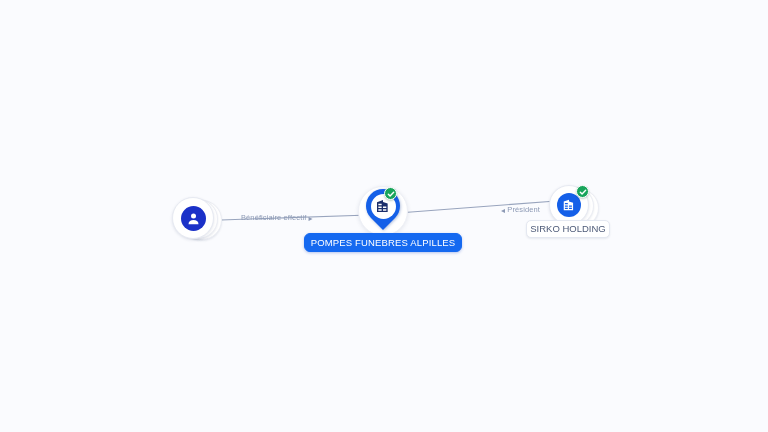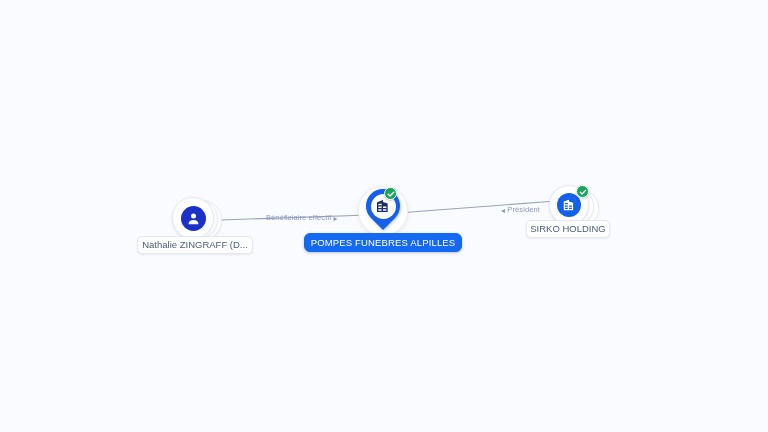--- a/index.html
+++ b/index.html
@@ -38,21 +38,21 @@
     letter-spacing: .1px;
     font-family: "Liberation Sans", sans-serif;
     line-height: 1;
   }
   .edge-label .arrow-glyph {
     font-size: 8px;
     color: #8d9ab5;
     vertical-align: -0.5px;
   }
   #edge-label-beneficiaire {
-    left: 266px;
+    left: 241px;
     top: 214px;
   }
   #edge-label-president {
     left: 453px;
     top: 206px;
     margin-left: 48px;
   }
 
   
   .node {
@@ -307,23 +307,20 @@
         </svg>
       </div>
     </div>
     <div class="verified-badge">
       <svg width="8" height="8" viewBox="0 0 24 24" fill="none" stroke="#ffffff" stroke-width="4.2" stroke-linecap="round" stroke-linejoin="round">
         <path d="M4 12.5l5.2 5.2L20 6.8"></path>
       </svg>
     </div>
   </div>
 
-  <div class="node-chip plain" id="chip-person">
-    <span>Nathalie ZINGRAFF (D...</span>
-  </div>
 
   <div class="node-chip selected" id="chip-center">
     <span>POMPES FUNEBRES ALPILLES</span>
   </div>
 
   <div class="node-chip plain" id="chip-company">
     <span>SIRKO HOLDING</span>
   </div>
 
 </div>

